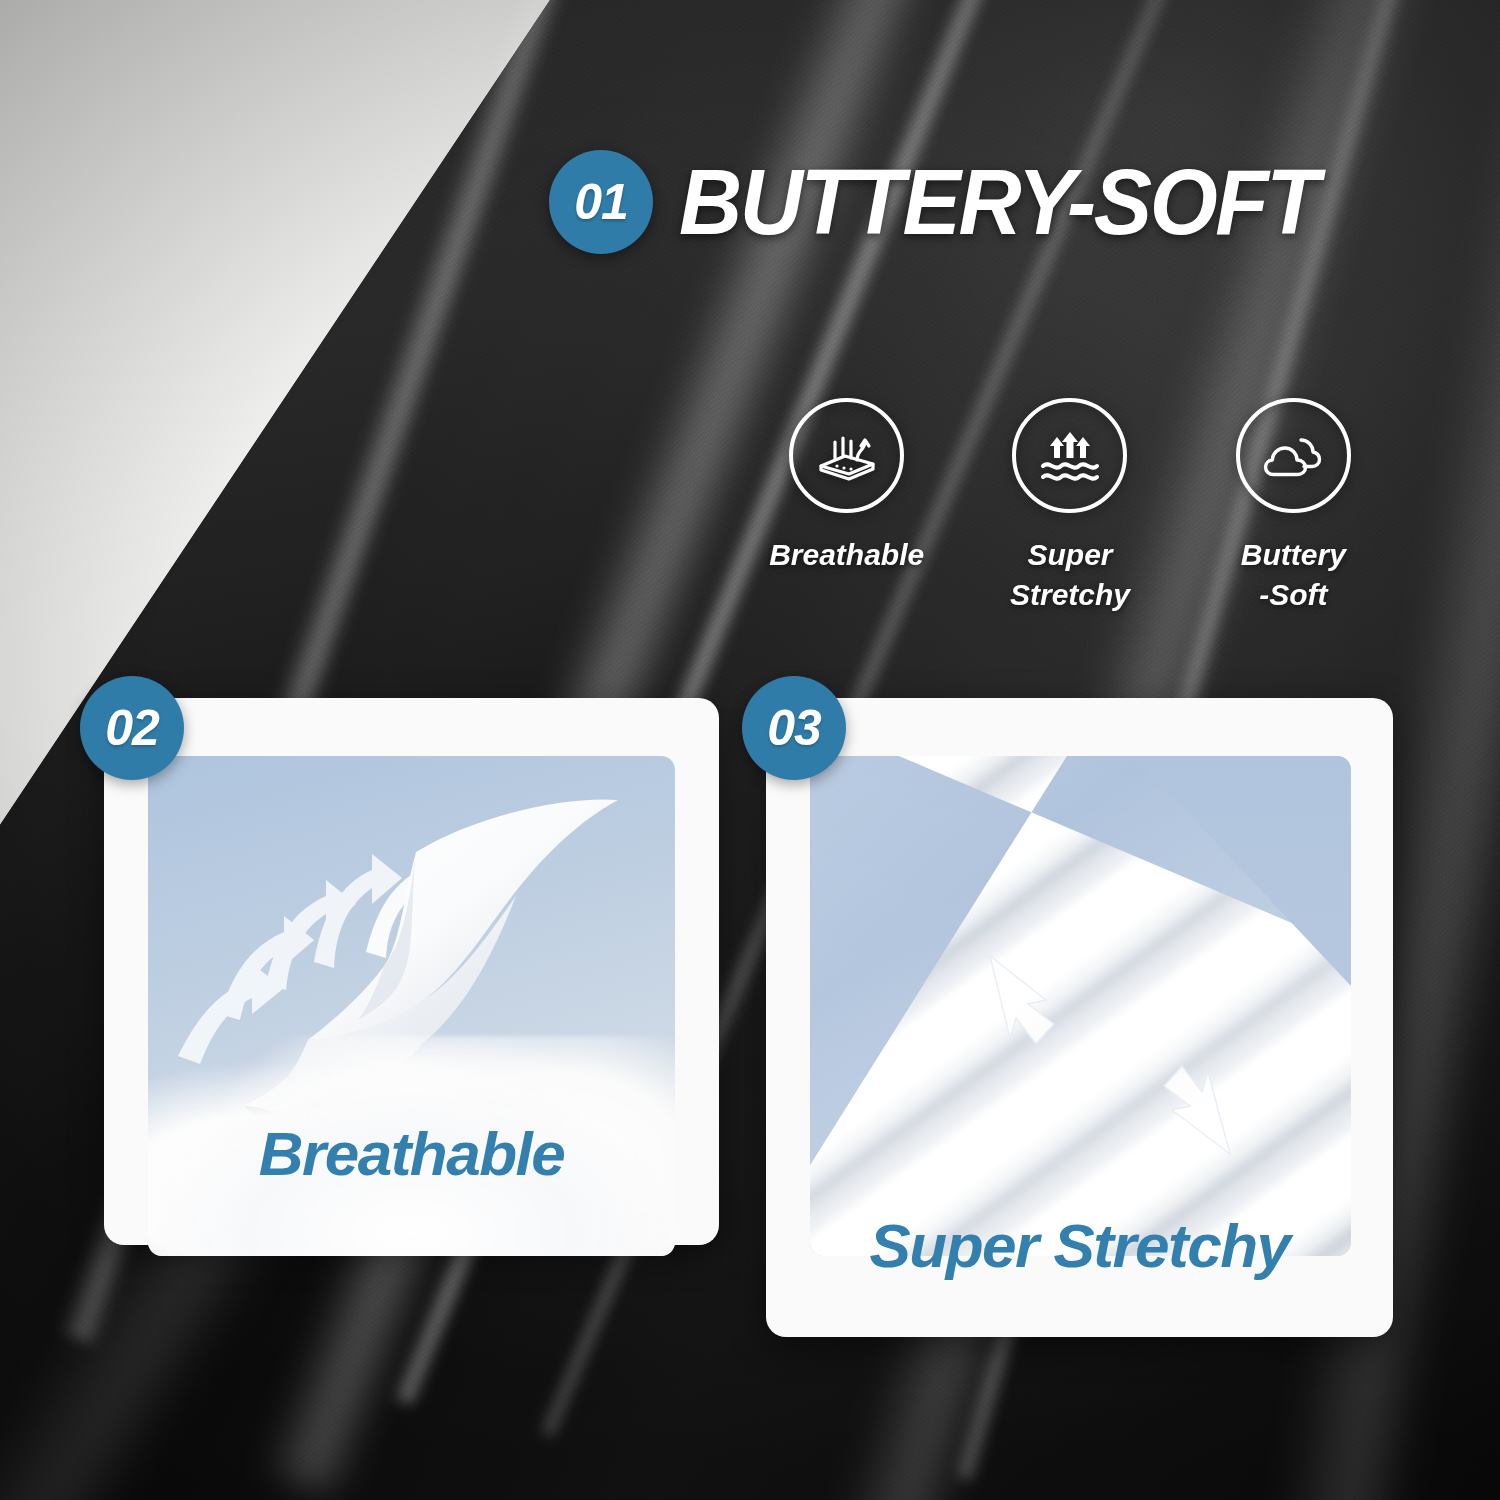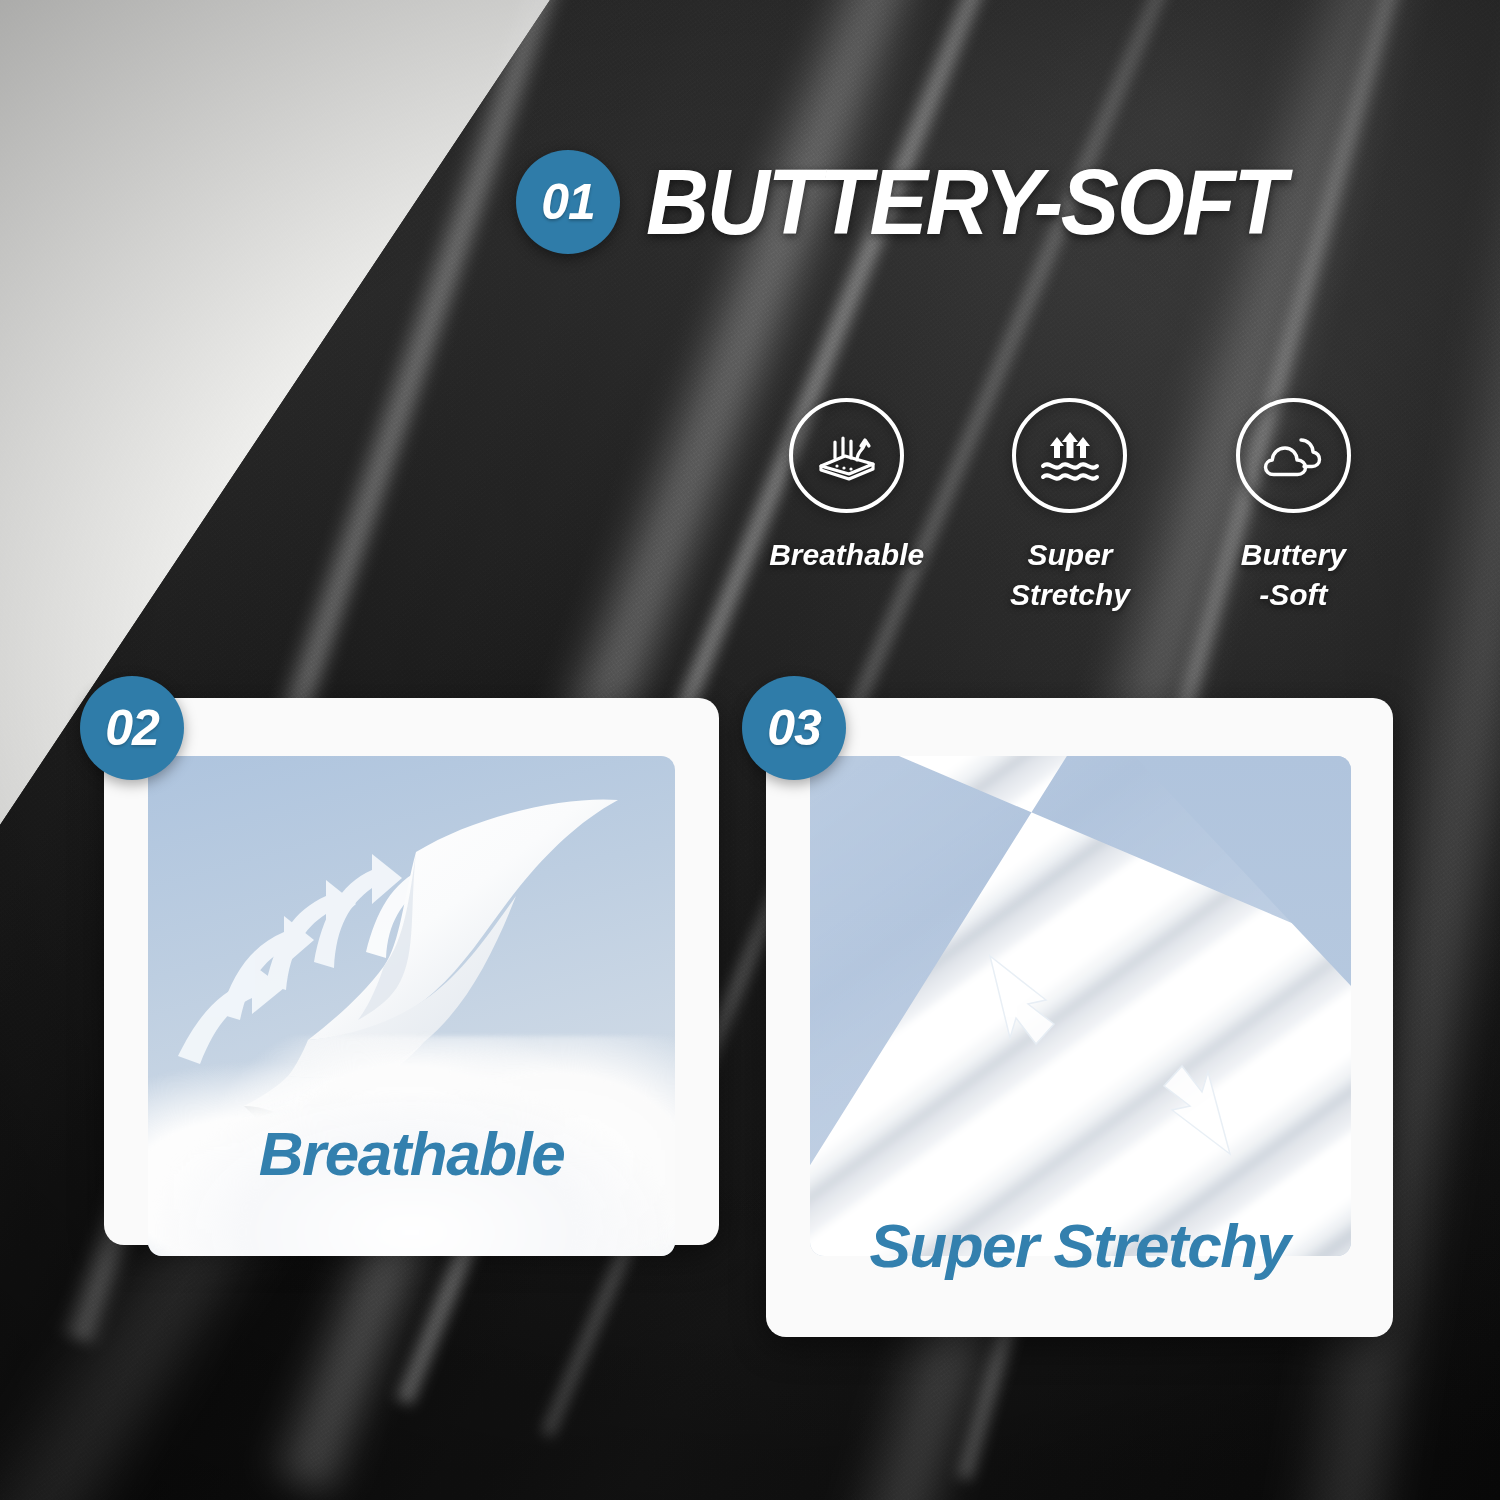--- a/index.html
+++ b/index.html
@@ -27,21 +27,21 @@
   }
   .streak{position:absolute;background:linear-gradient(90deg,rgba(255,255,255,0) 0%,rgba(255,255,255,.55) 45%,rgba(255,255,255,.75) 55%,rgba(255,255,255,0) 100%);
     filter:blur(7px);transform-origin:center;pointer-events:none;}
   .streak.soft{filter:blur(17px);opacity:.5;}
   .grain{position:absolute;inset:0;opacity:.33;mix-blend-mode:overlay;
     background-image:repeating-linear-gradient(54deg, rgba(255,255,255,.07) 0 1px, rgba(0,0,0,.07) 1px 3px),
                      repeating-linear-gradient(-36deg, rgba(255,255,255,.05) 0 1px, rgba(0,0,0,.06) 1px 4px);}
   .vignette{position:absolute;inset:0;background:radial-gradient(95% 80% at 50% 45%, rgba(0,0,0,0) 40%, rgba(0,0,0,.45) 100%);}
 
   
-  .headline-row{position:absolute;left:516px;top:150px;display:flex;align-items:center;gap:26px;}
+  .headline-row{position:absolute;left:549px;top:150px;display:flex;align-items:center;gap:26px;}
   .num-badge{
     width:104px;height:104px;border-radius:50%;
     display:flex;align-items:center;justify-content:center;
     color:#fff;font-size:50px;font-weight:bold;font-style:italic;letter-spacing:-1px;
     box-shadow:0 4px 14px rgba(0,0,0,.45);
     text-shadow:0 2px 3px rgba(0,0,0,.25);
   }
   .headline{
     color:#fff;font-size:92px;font-weight:bold;font-style:italic;
     letter-spacing:-2.5px;line-height:1;white-space:nowrap;

